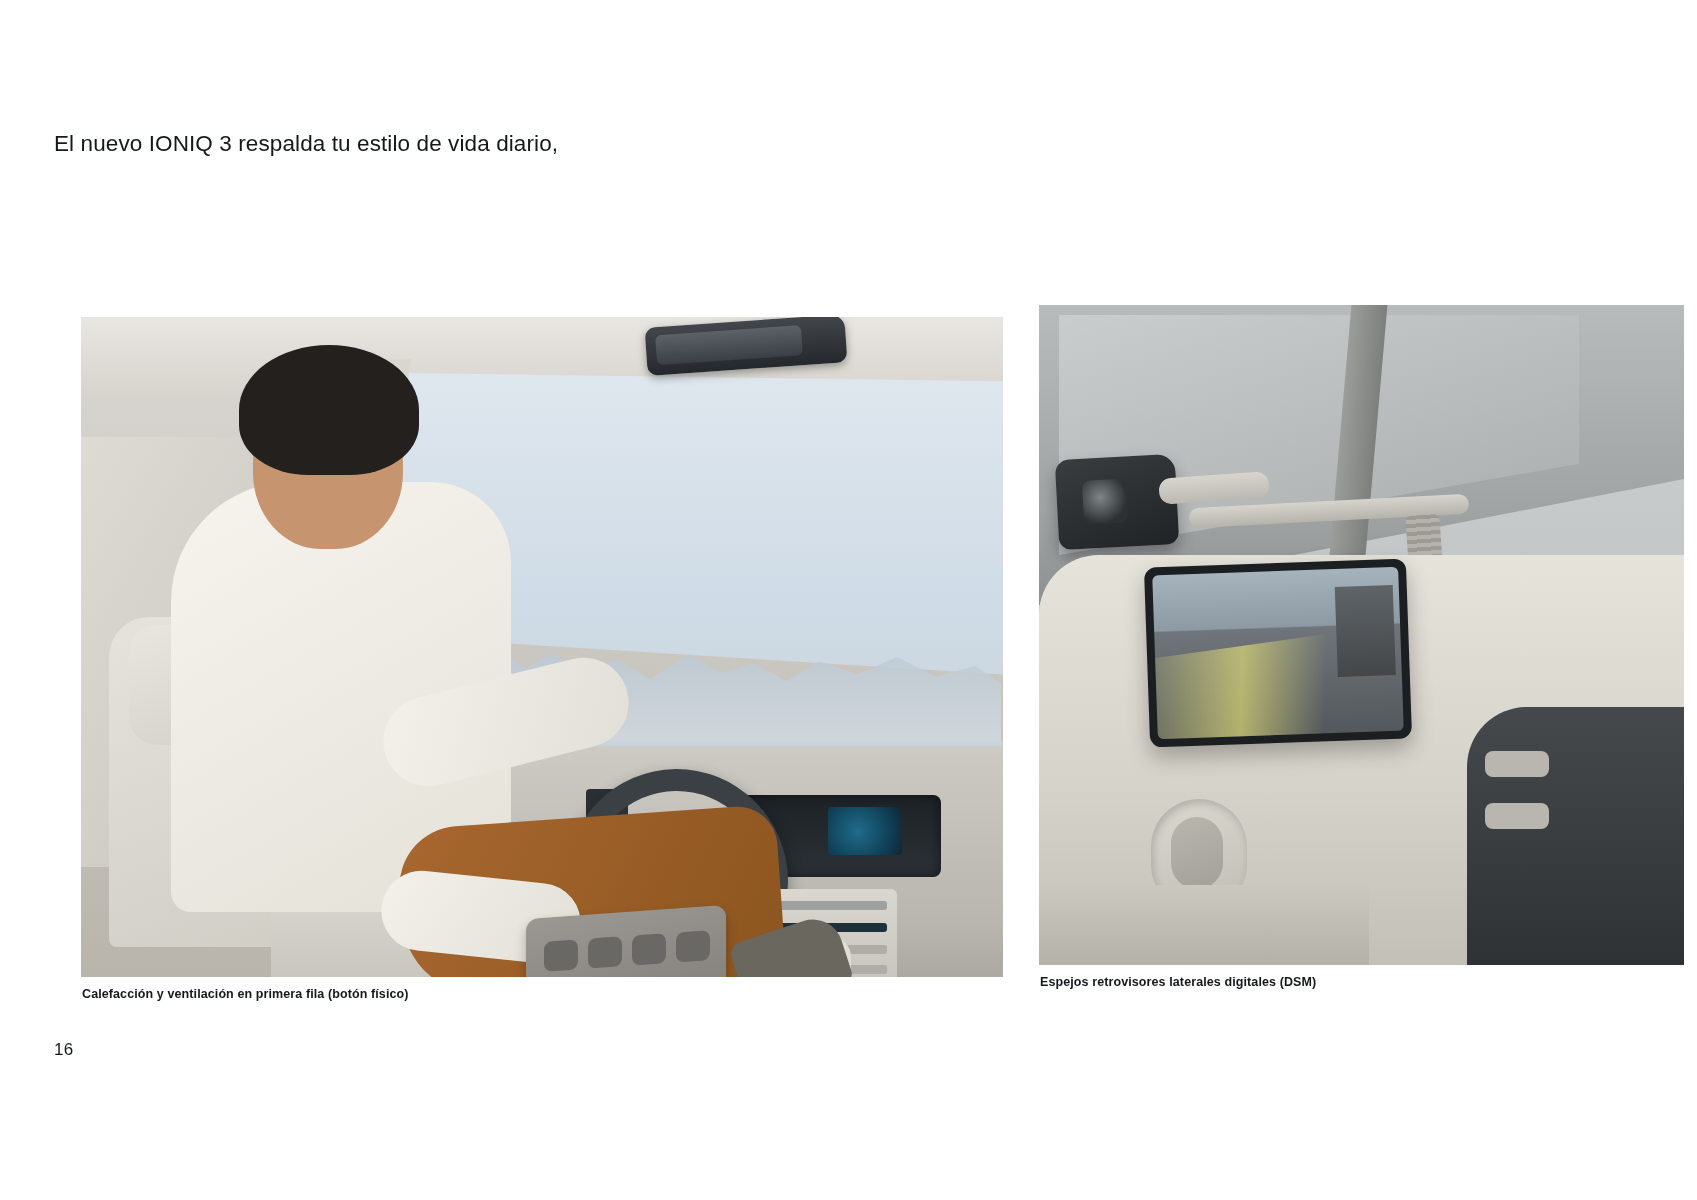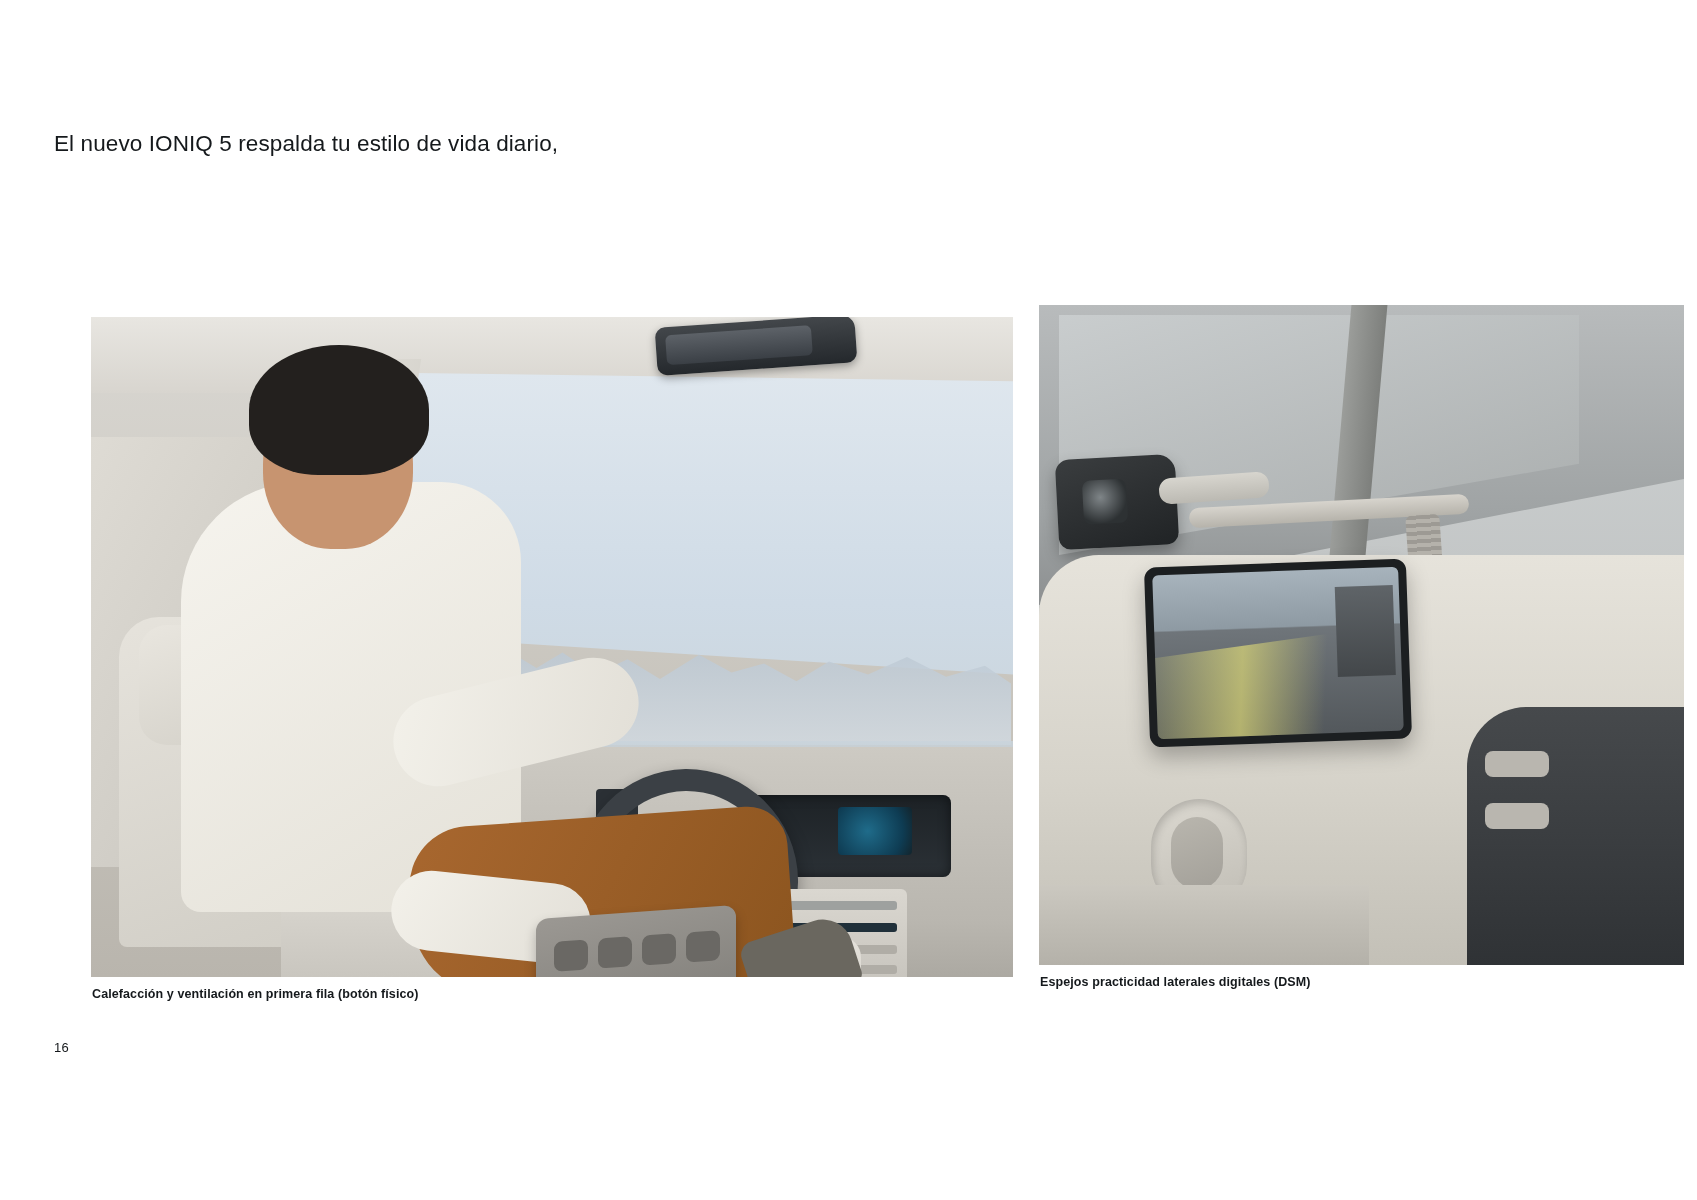--- a/index.html
+++ b/index.html
@@ -44,21 +44,21 @@
     left: 0;
     top: 0;
     width: 100%;
     height: 100%;
   }
 
   .figure {
     position: absolute;
   }
   .figure.left {
-    left: 51px;
+    left: 41px;
     top: 289px;
     width: 922px;
     height: 660px;
     margin-top: 28px;
   }
   .figure.right {
     left: 999px;
     top: 289px;
     width: 645px;
     height: 660px;
@@ -83,21 +83,21 @@
     color: #15191c;
     letter-spacing: 0.1px;
     white-space: nowrap;
   }
 
   
   .page-number {
     position: absolute;
     left: 54px;
     top: 1040px;
-    font-size: 13px;
+    font-size: 17px;
     color: #15191c;
     letter-spacing: 0.2px;
   }
 
   
 
   
   .scene-cabin {
     position: absolute;
     inset: 0;
@@ -478,21 +478,21 @@
     width: 330px; height: 80px;
     background: linear-gradient(180deg, #cbc8c0, #b4b1a9);
   }
 </style>
 </head>
 <body>
 
 <div class="page">
 
   <div class="intro">
-    <div class="intro-line">El nuevo IONIQ 5 respalda tu estilo de vida diario,</div>
+    <div class="intro-line">El nuevo IONIQ 3 respalda tu estilo de vida diario,</div>
   </div>
 
   <div class="figures">
 
     <figure class="figure left">
       <div class="photo">
         <div class="scene-cabin">
           <div class="cab-headliner"></div>
           <div class="cab-windshield"></div>
           <div class="cab-city"></div>
@@ -552,20 +552,20 @@
             </div>
           </div>
           <div class="dsm-handle"></div>
           <div class="dsm-door-sill"></div>
           <div class="dsm-wheel">
             <div class="spoke"></div>
             <div class="spoke s2"></div>
           </div>
         </div>
       </div>
-      <figcaption class="caption">Espejos practicidad laterales digitales (DSM)</figcaption>
+      <figcaption class="caption">Espejos retrovisores laterales digitales (DSM)</figcaption>
     </figure>
 
   </div>
 
   <div class="page-number">16</div>
 
 </div>
 
 </body></html>

